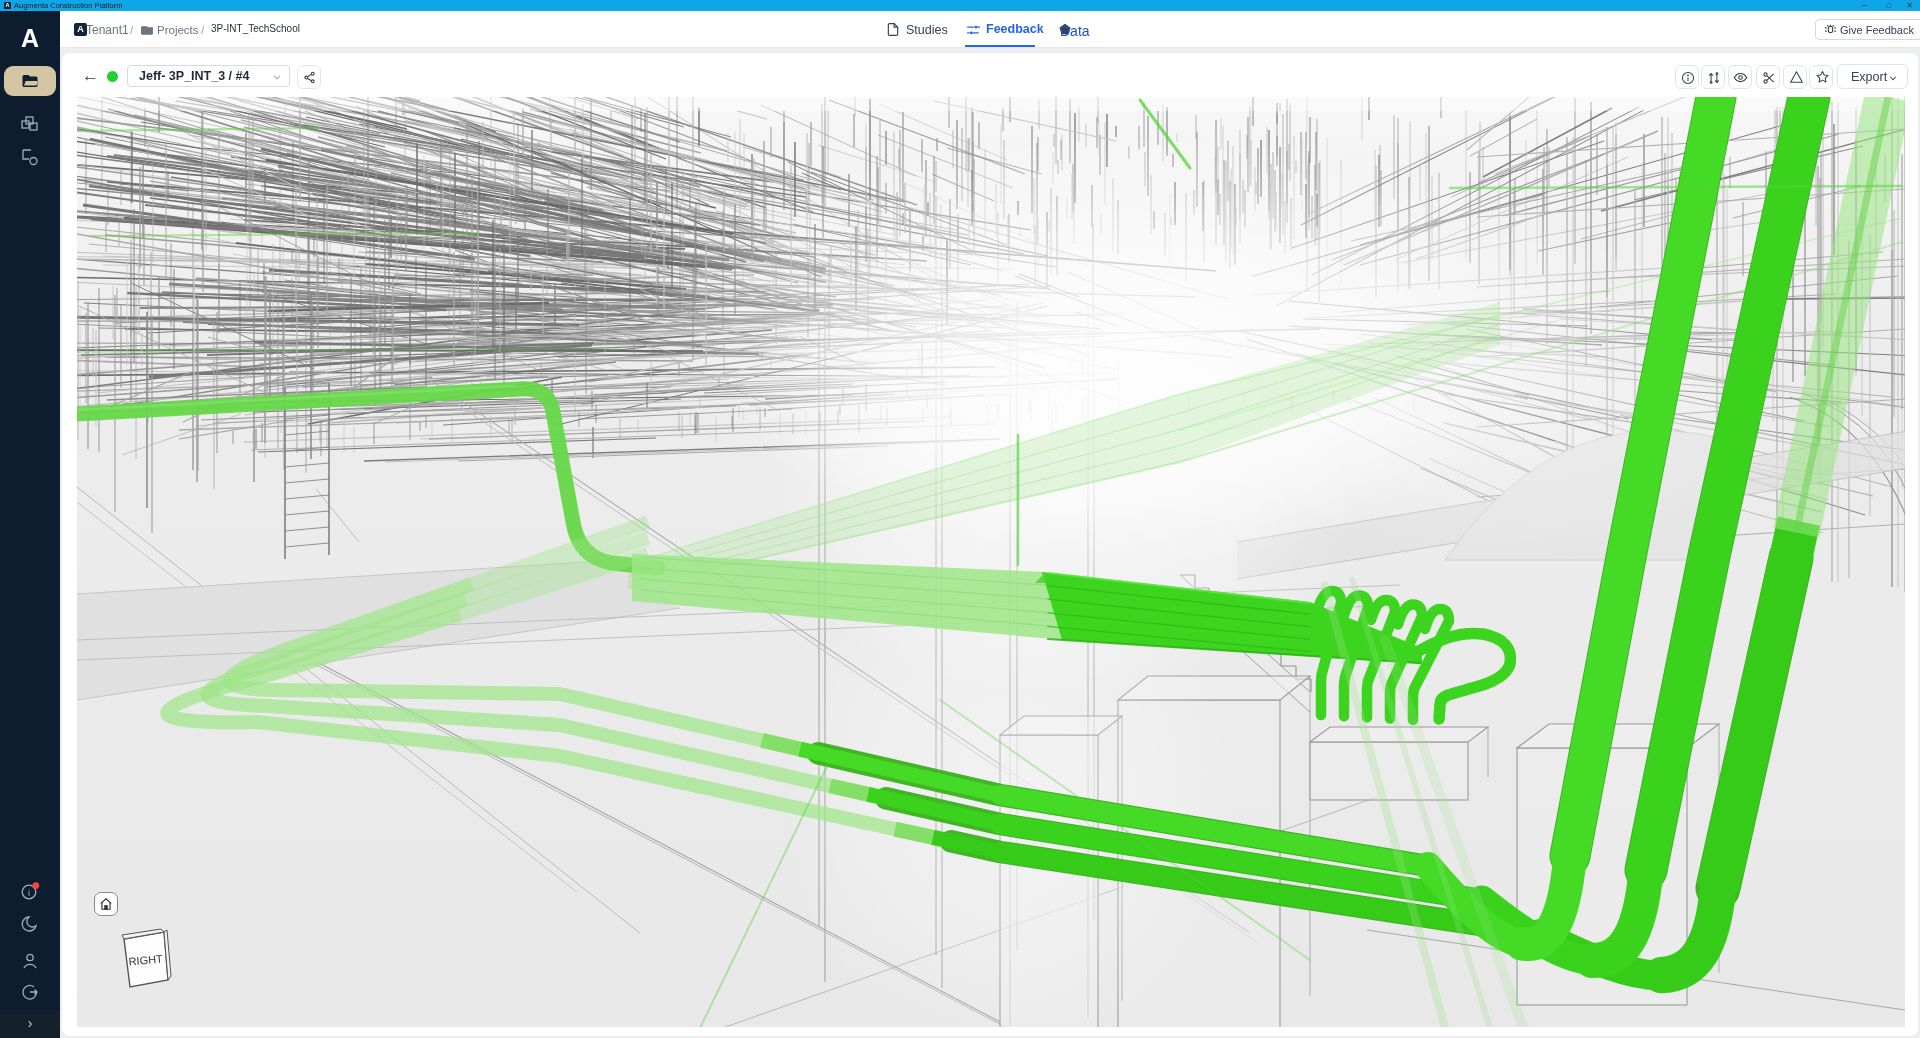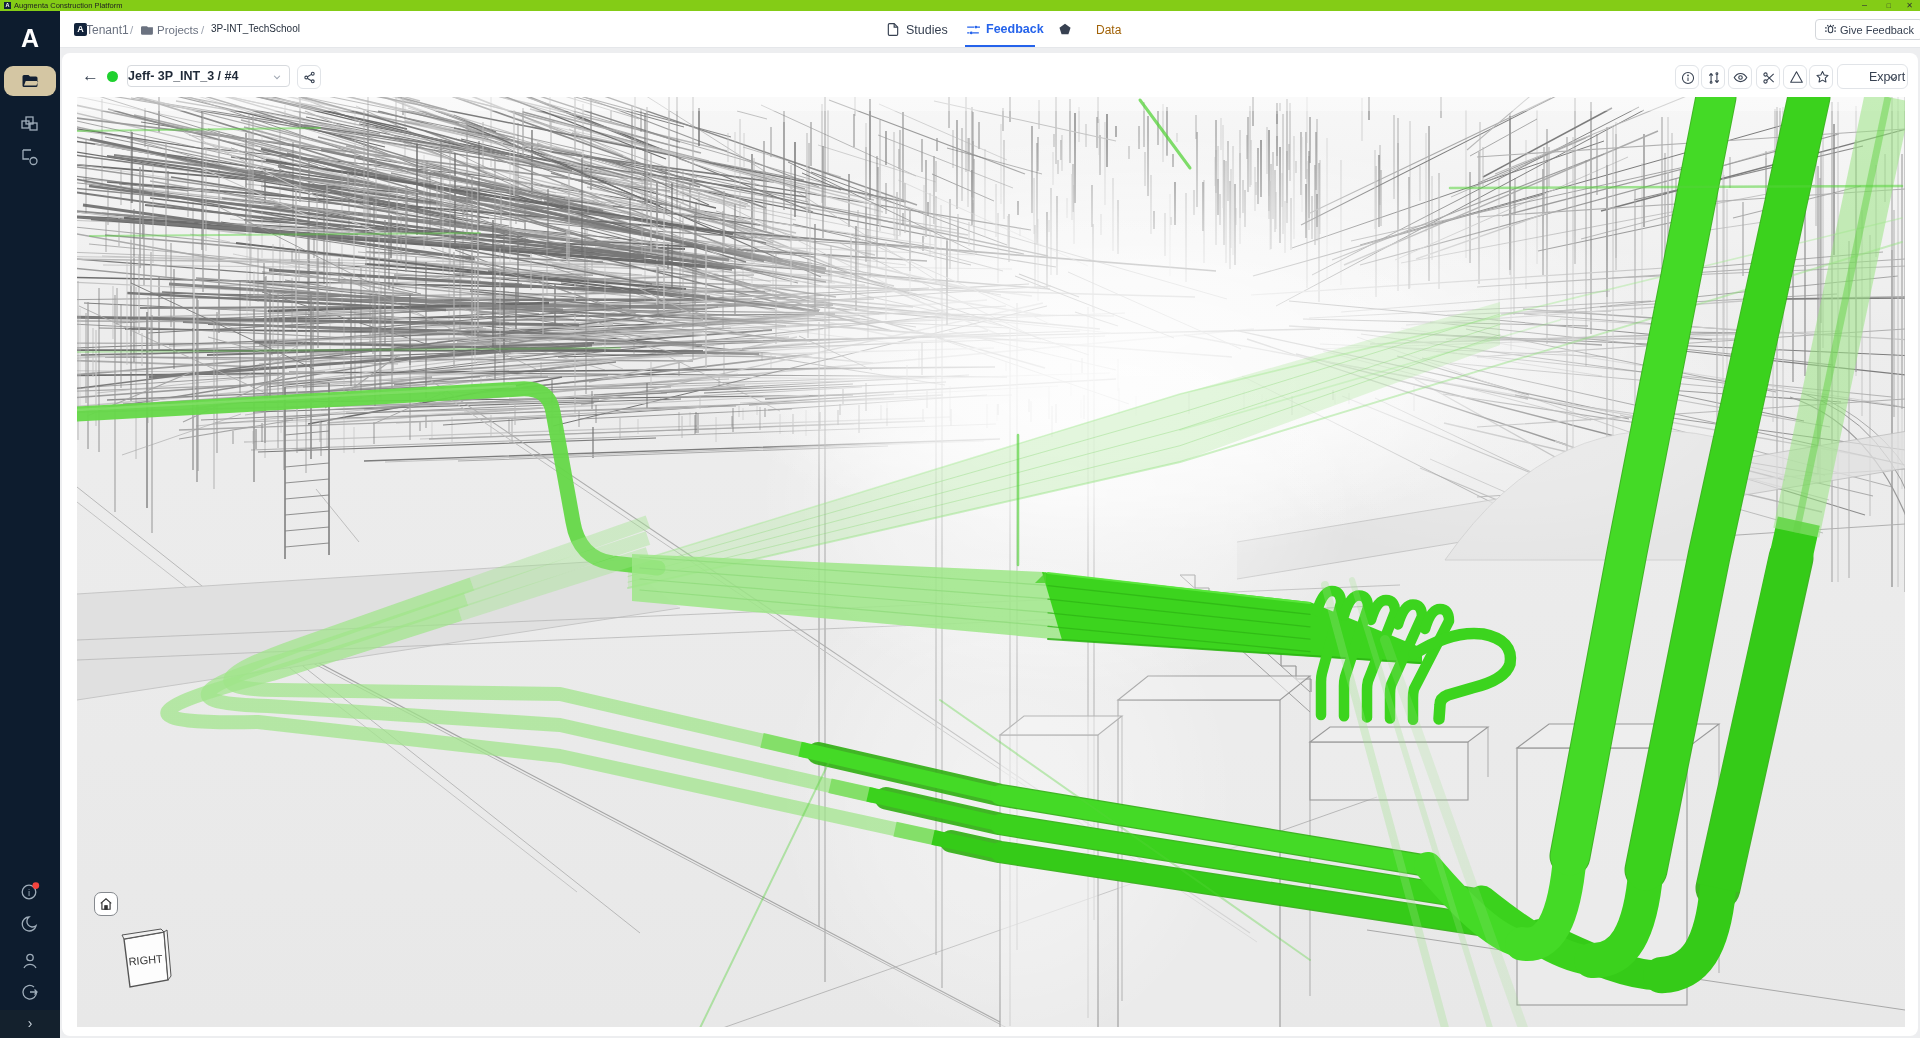--- a/index.html
+++ b/index.html
@@ -1,15 +1,15 @@
 <!DOCTYPE html>
 <html><head><meta charset="utf-8"><style>
 *{margin:0;padding:0;box-sizing:border-box}
 html,body{width:1920px;height:1038px;overflow:hidden;font-family:"Liberation Sans",sans-serif;background:#edeef0}
-.titlebar{position:absolute;left:0;top:0;width:1920px;height:11px;background:#84cc16}
+.titlebar{position:absolute;left:0;top:0;width:1920px;height:11px;background:#0ea5e9}
 .appico{position:absolute;left:4px;top:2px;width:7px;height:7px;background:#12233b;color:#fff;font-size:5.5px;font-weight:bold;text-align:center;line-height:7px}
 .tbt{position:absolute;left:14px;top:1px;font-size:7.5px;color:#222}
 .winbtn{position:absolute;top:0;color:#333;font-size:9px;line-height:11px}
 .sidebar{position:absolute;left:0;top:11px;width:60px;height:1027px;background:#0d1c2e}
 .sblogo{position:absolute;left:0;top:13px;width:60px;text-align:center;color:#fff;font-size:25px;font-weight:bold}
 .sbactive{position:absolute;left:4px;top:55px;width:52px;height:30px;background:#d4c6a3;border-radius:9px}
 .sbico{position:absolute}
 .topnav{position:absolute;left:60px;top:11px;width:1860px;height:37px;background:#fff;border-bottom:1px solid #e5e7ea}
 .card{position:absolute;left:62px;top:53px;width:1856px;height:983px;background:#fff;border-radius:8px}
 .vp{position:absolute;left:15px;top:44px;width:1828px;height:930px;overflow:hidden;background:#ececec}
@@ -81,32 +81,32 @@
  <svg style="position:absolute;left:906px;top:12px" width="14" height="14" viewBox="0 0 24 24" fill="none" stroke="#2563eb" stroke-width="2.2">
       <path d="M2 17h4m5 0h11M2 7h12m5 0h5"></path>
       <circle cx="9" cy="17" r="2.4" fill="#2563eb" stroke="none"></circle>
       <circle cx="17" cy="7" r="2.4" fill="#2563eb" stroke="none"></circle>
     </svg>
  <span style="position:absolute;left:926px;top:11px;font-size:12.5px;color:#2563eb;font-weight:bold">Feedback</span>
  <div style="position:absolute;left:905px;top:34px;width:70px;height:2px;background:#2563eb"></div>
  <svg style="position:absolute;left:998px;top:11px" width="14" height="15" viewBox="0 0 24 24" fill="#374151">
       <path d="M12 2l9.5 6.9-3.6 11.2H6.1L2.5 8.9z"></path>
     </svg>
- <span style="position:absolute;left:1036px;top:12px;font-size:12px;color:#a16207">Data</span>
+ <span style="position:absolute;left:1000px;top:12px;font-size:14px;color:#1d4ed8">Data</span>
  <div class="btn" style="left:1755px;top:8px;height:21px;padding:0 8px 0 24px;font-size:11px;color:#374151;line-height:20px;border-radius:4px;border-color:#d4d7db;white-space:nowrap">Give Feedback
    <svg style="position:absolute;left:8px;top:3px" width="13" height="13" viewBox="0 0 24 24" fill="none" stroke="#374151" stroke-width="2">
         <rect x="8" y="6" width="8" height="12" rx="4"></rect>
         <path d="M12 6V3M5 9H2m20 0h-3M5 15H2m20 0h-3M8 6L6 4m10 2l2-2"></path>
       </svg>
  </div>
 </div>
 <div class="card">
  <span style="position:absolute;left:20px;top:13px;font-size:17px;color:#374151">←</span>
  <div style="position:absolute;left:45px;top:18px;width:11px;height:11px;border-radius:50%;background:#1fd12f"></div>
- <div style="position:absolute;left:65px;top:12px;width:163px;height:22px;border:1px solid #d7dade;border-radius:4px;font-size:12.5px;font-weight:bold;color:#1f2937;line-height:21px;">Jeff- 3P_INT_3 / #4
+ <div style="position:absolute;left:65px;top:12px;width:163px;height:22px;border:1px solid #d7dade;border-radius:4px;font-size:12.5px;font-weight:bold;color:#1f2937;line-height:21px;padding-left:11px">Jeff- 3P_INT_3 / #4
    <svg style="position:absolute;right:7px;top:6px" width="10" height="10" viewBox="0 0 24 24" fill="none" stroke="#9ca3af" stroke-width="2.5">
         <path d="M5 9l7 7 7-7"></path>
       </svg>
  </div>
  <div class="btn ib" style="left:235px"><svg width="13" height="13" style="margin:5px" viewBox="0 0 24 24" fill="none" stroke="#374151" stroke-width="2">
         <circle cx="18" cy="5" r="2.6"></circle>
         <circle cx="6" cy="12" r="2.6"></circle>
         <circle cx="18" cy="19" r="2.6"></circle>
         <path d="M8.4 10.7l7.2-4.4m-7.2 7.4l7.2 4.4"></path>
       </svg></div>
@@ -129,21 +129,21 @@
         <circle cx="6" cy="6" r="2.8"></circle>
         <circle cx="6" cy="18" r="2.8"></circle>
         <path d="M8.2 7.8L20 19M8.2 16.2L20 5"></path>
       </svg></div>
  <div class="btn ib" style="left:1721px"><svg width="15" height="14" style="margin:4px 4.5px" viewBox="0 0 24 24" fill="none" stroke="#374151" stroke-width="1.8">
         <path d="M12 3L22 21H2z" stroke-linejoin="round"></path>
       </svg></div>
  <div class="btn ib" style="left:1747px"><svg width="15" height="14" style="margin:4px 4.5px" viewBox="0 0 24 24" fill="none" stroke="#374151" stroke-width="1.8">
         <path d="M12 2.5l2.9 6 6.6 0.9-4.8 4.6 1.2 6.5L12 17.4l-5.9 3.1 1.2-6.5L2.5 9.4l6.6-0.9z" stroke-linejoin="round"></path>
       </svg></div>
- <div class="btn" style="left:1775px;top:11px;width:71px;height:25px;font-size:12.5px;color:#374151;line-height:24px;padding-left:31px">Export
+ <div class="btn" style="left:1775px;top:11px;width:71px;height:25px;font-size:12.5px;color:#374151;line-height:24px;padding-left:13px">Export
    <svg style="position:absolute;right:9px;top:8px" width="10" height="10" viewBox="0 0 24 24" fill="none" stroke="#4b5563" stroke-width="2.5">
         <path d="M5 9l7 7 7-7"></path>
       </svg>
  </div>
  <div class="vp">
 <svg width="1828" height="930" viewBox="0 0 1828 930">
   <defs>
     <linearGradient id="bgv" x1="0" y1="0" x2="0" y2="1">
       <stop offset="0" stop-color="#f7f7f7"></stop>
             <stop offset="0.25" stop-color="#ededed"></stop>

